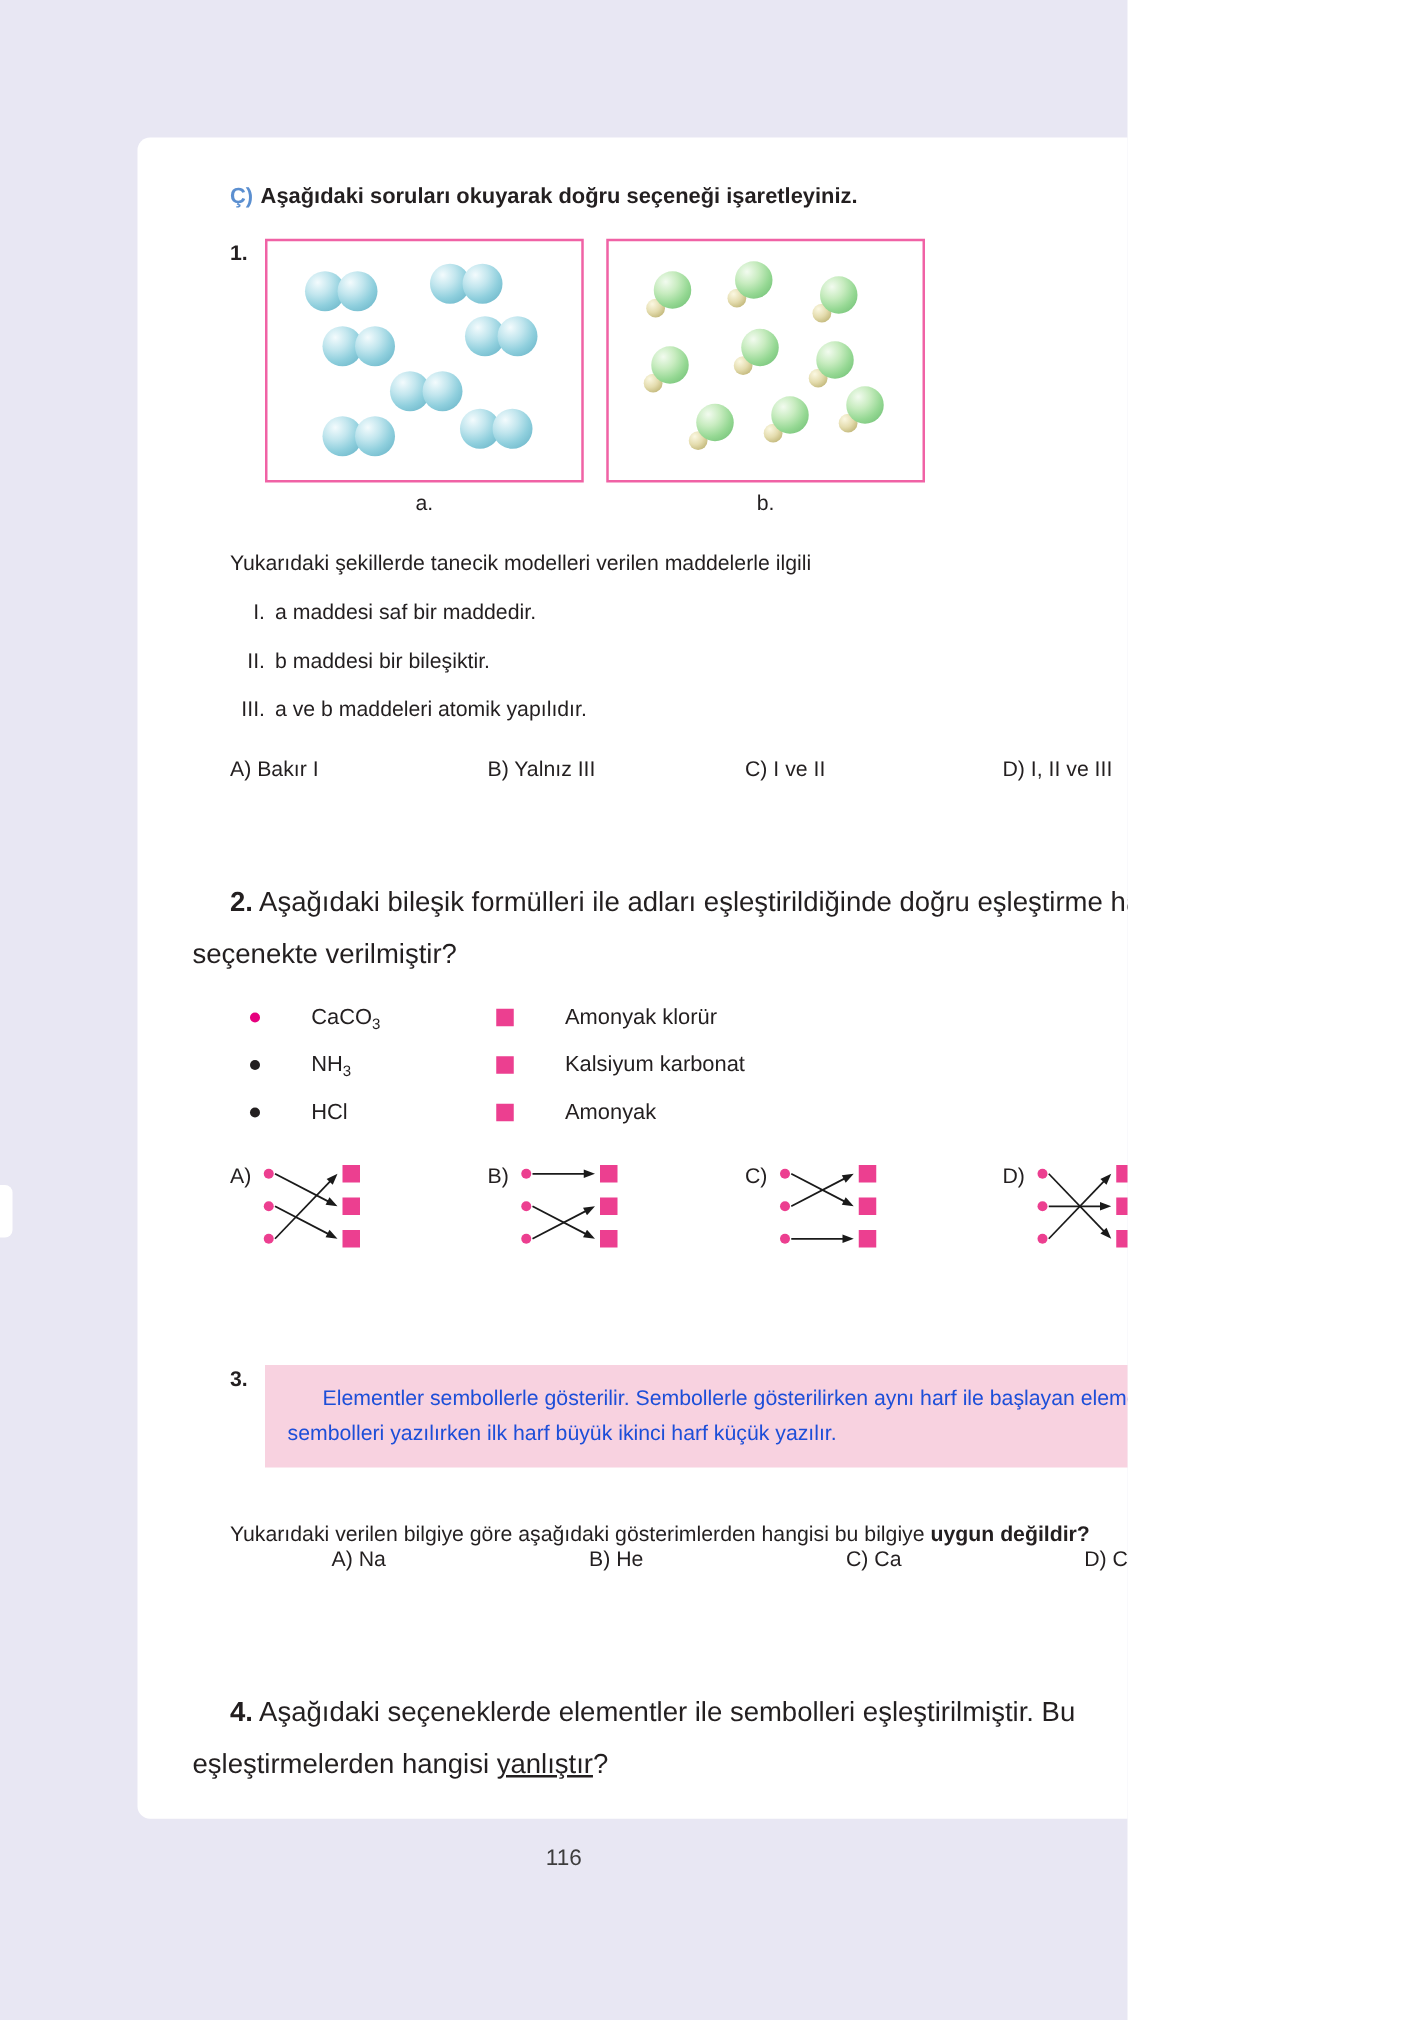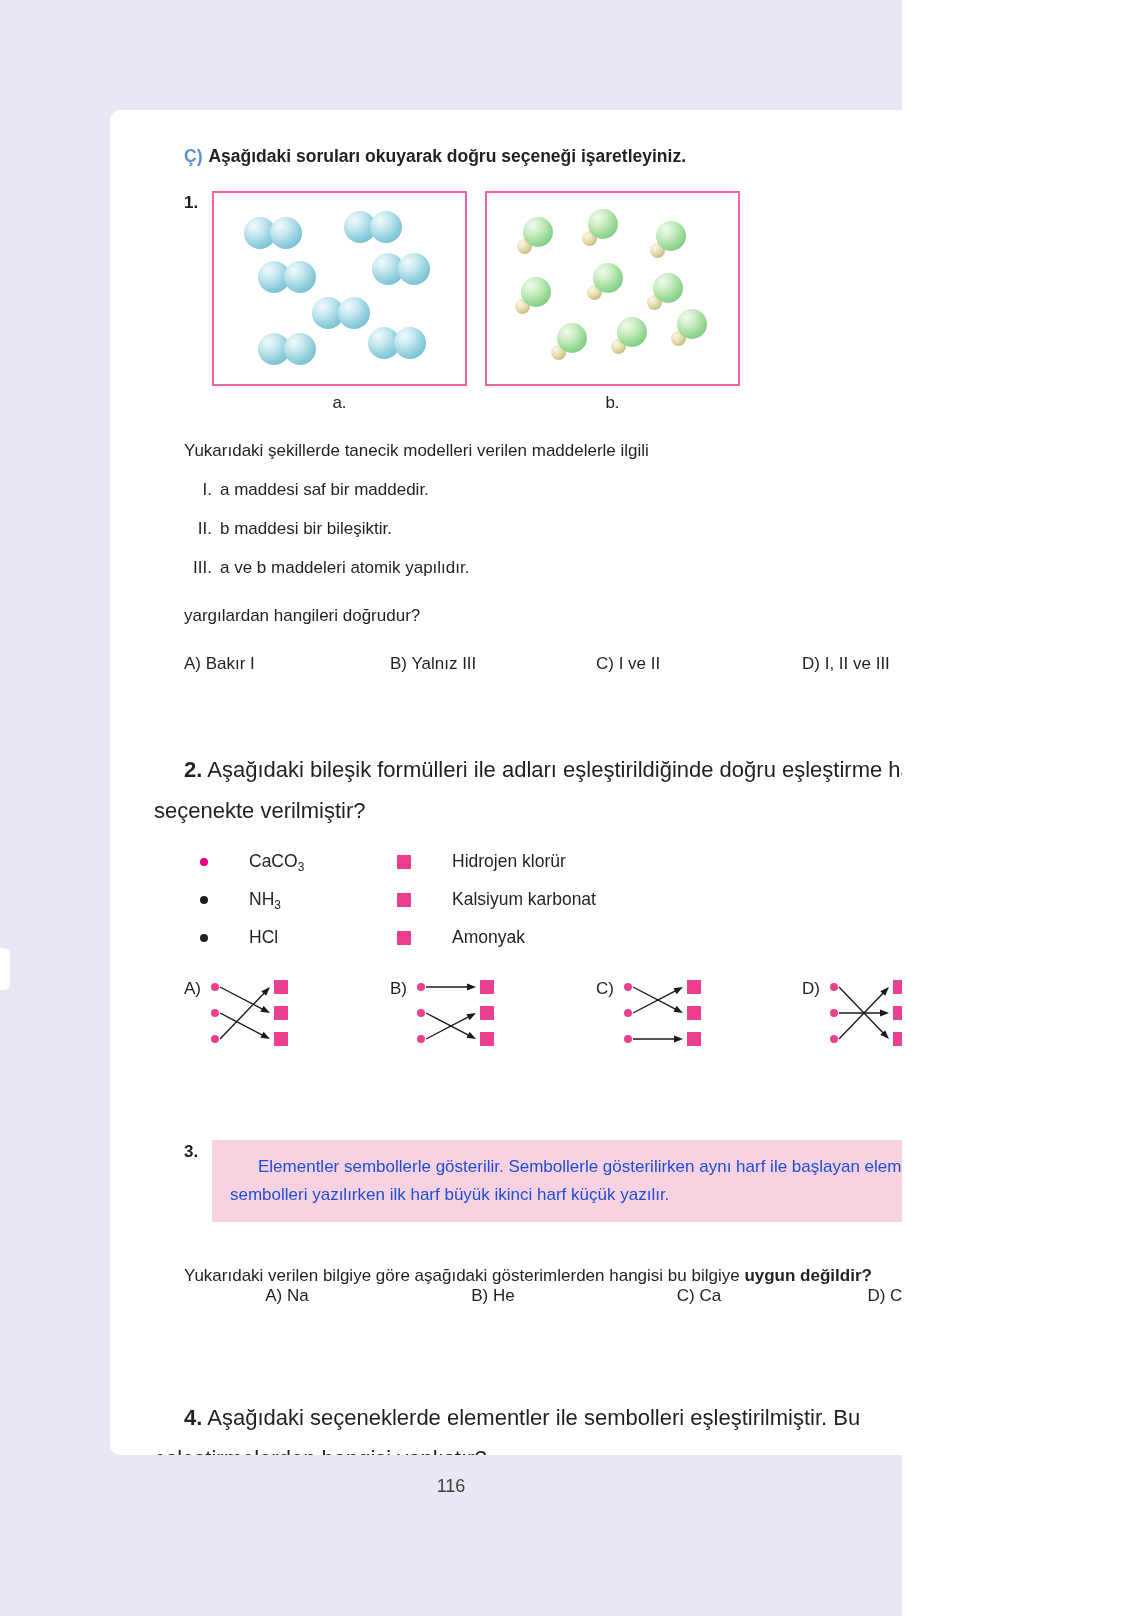--- a/index.html
+++ b/index.html
@@ -182,36 +182,35 @@
         </div>
         <div class="st-row">
           <span class="st-num">II.</span>
           <span class="st-text">b maddesi bir bileşiktir.</span>
         </div>
         <div class="st-row">
           <span class="st-num">III.</span>
           <span class="st-text">a ve b maddeleri atomik yapılıdır.</span>
         </div>
       </div>
-    <p class="body">yargılardan hangileri doğrudur?</p>
     <div class="opts" id="q1-options">
         <div class="opt">A) Bakır I</div>
         <div class="opt">B) Yalnız III</div>
         <div class="opt">C) I ve II</div>
         <div class="opt">D) I, II ve III</div>
       </div>
 
     <p class="para q2p"><span class="qnum">2.</span> <span>Aşağıdaki bileşik formülleri ile adları eşleştirildiğinde doğru eşleştirme hangi seçenekte verilmiştir?</span></p>
 
     <div id="match-lists">
         <div class="ml-row">
           <span class="bullet" style="background: rgb(230, 0, 126);"></span>
           <span class="formula"><span>CaCO</span><span class="subscript">3</span></span>
           <span class="sq" style="background: rgb(236, 63, 144);"></span>
-          <span class="cname">Hidrojen klorür</span>
+          <span class="cname">Amonyak klorür</span>
         </div>
         <div class="ml-row">
           <span class="bullet" style="background: rgb(35, 31, 32);"></span>
           <span class="formula"><span>NH</span><span class="subscript">3</span></span>
           <span class="sq" style="background: rgb(236, 63, 144);"></span>
           <span class="cname">Kalsiyum karbonat</span>
         </div>
         <div class="ml-row">
           <span class="bullet" style="background: rgb(35, 31, 32);"></span>
           <span class="formula"><span>HCl</span></span>

